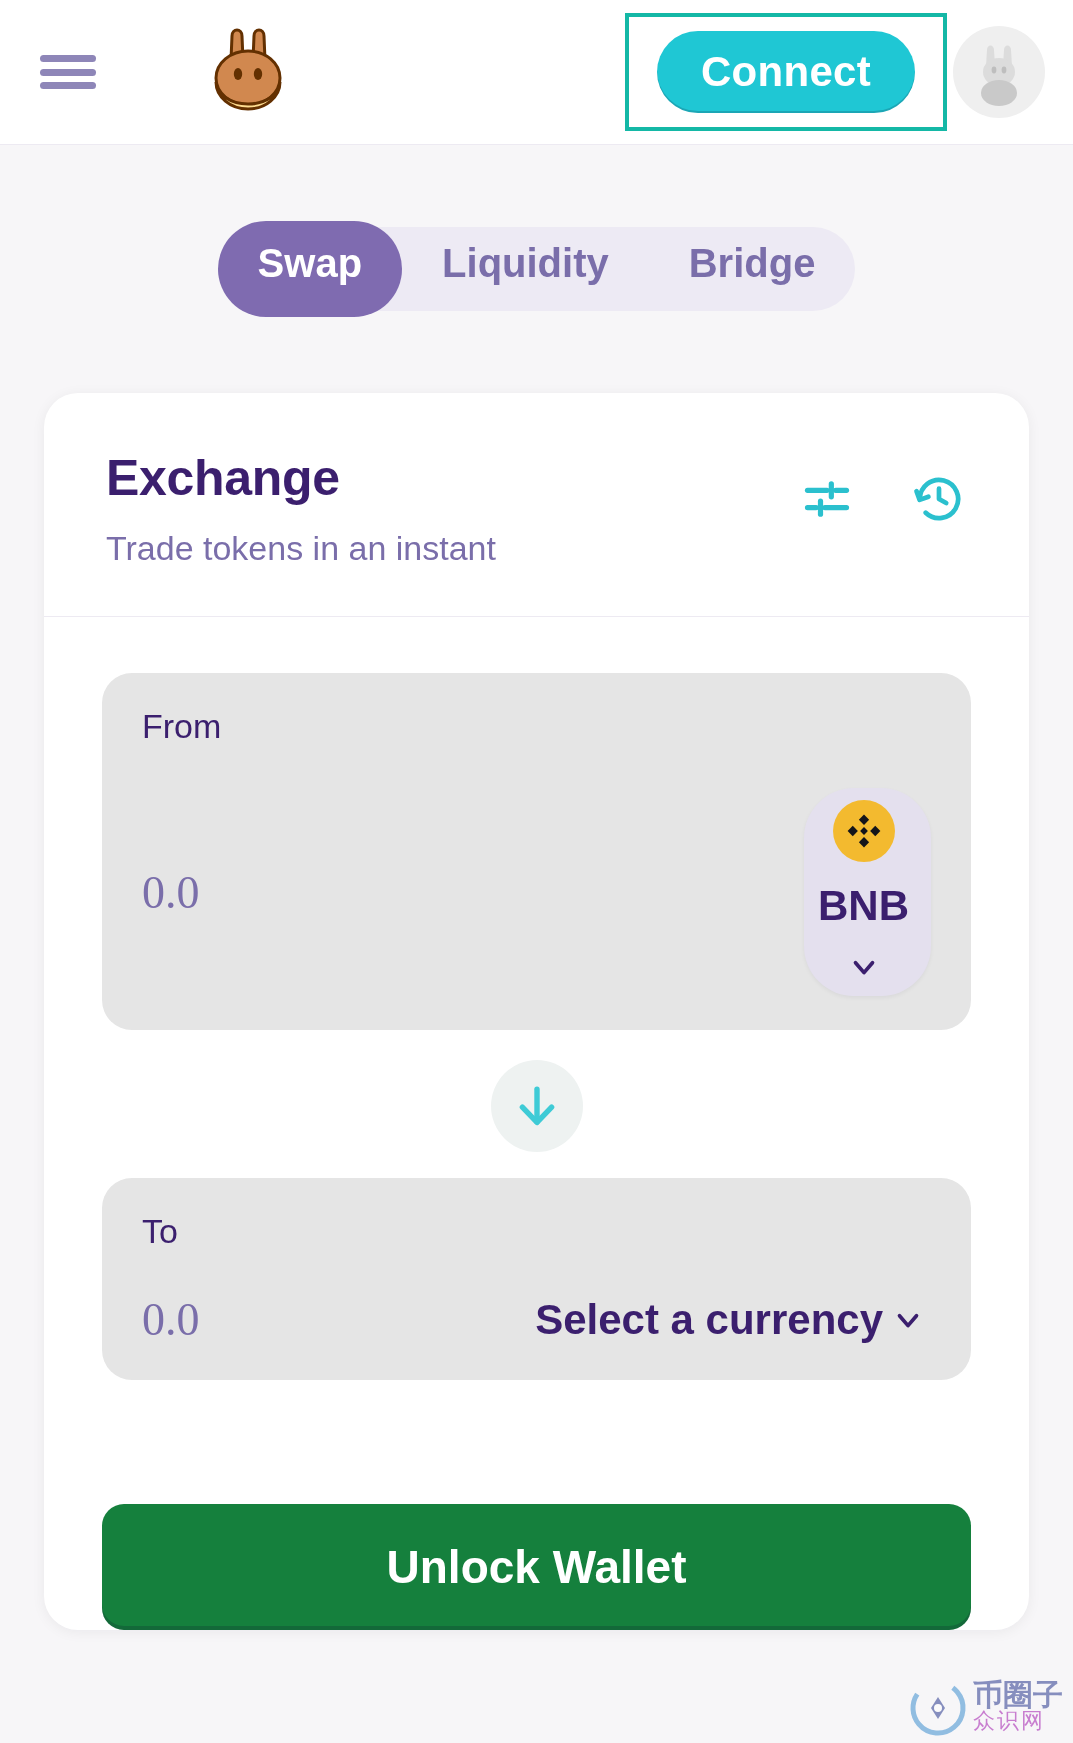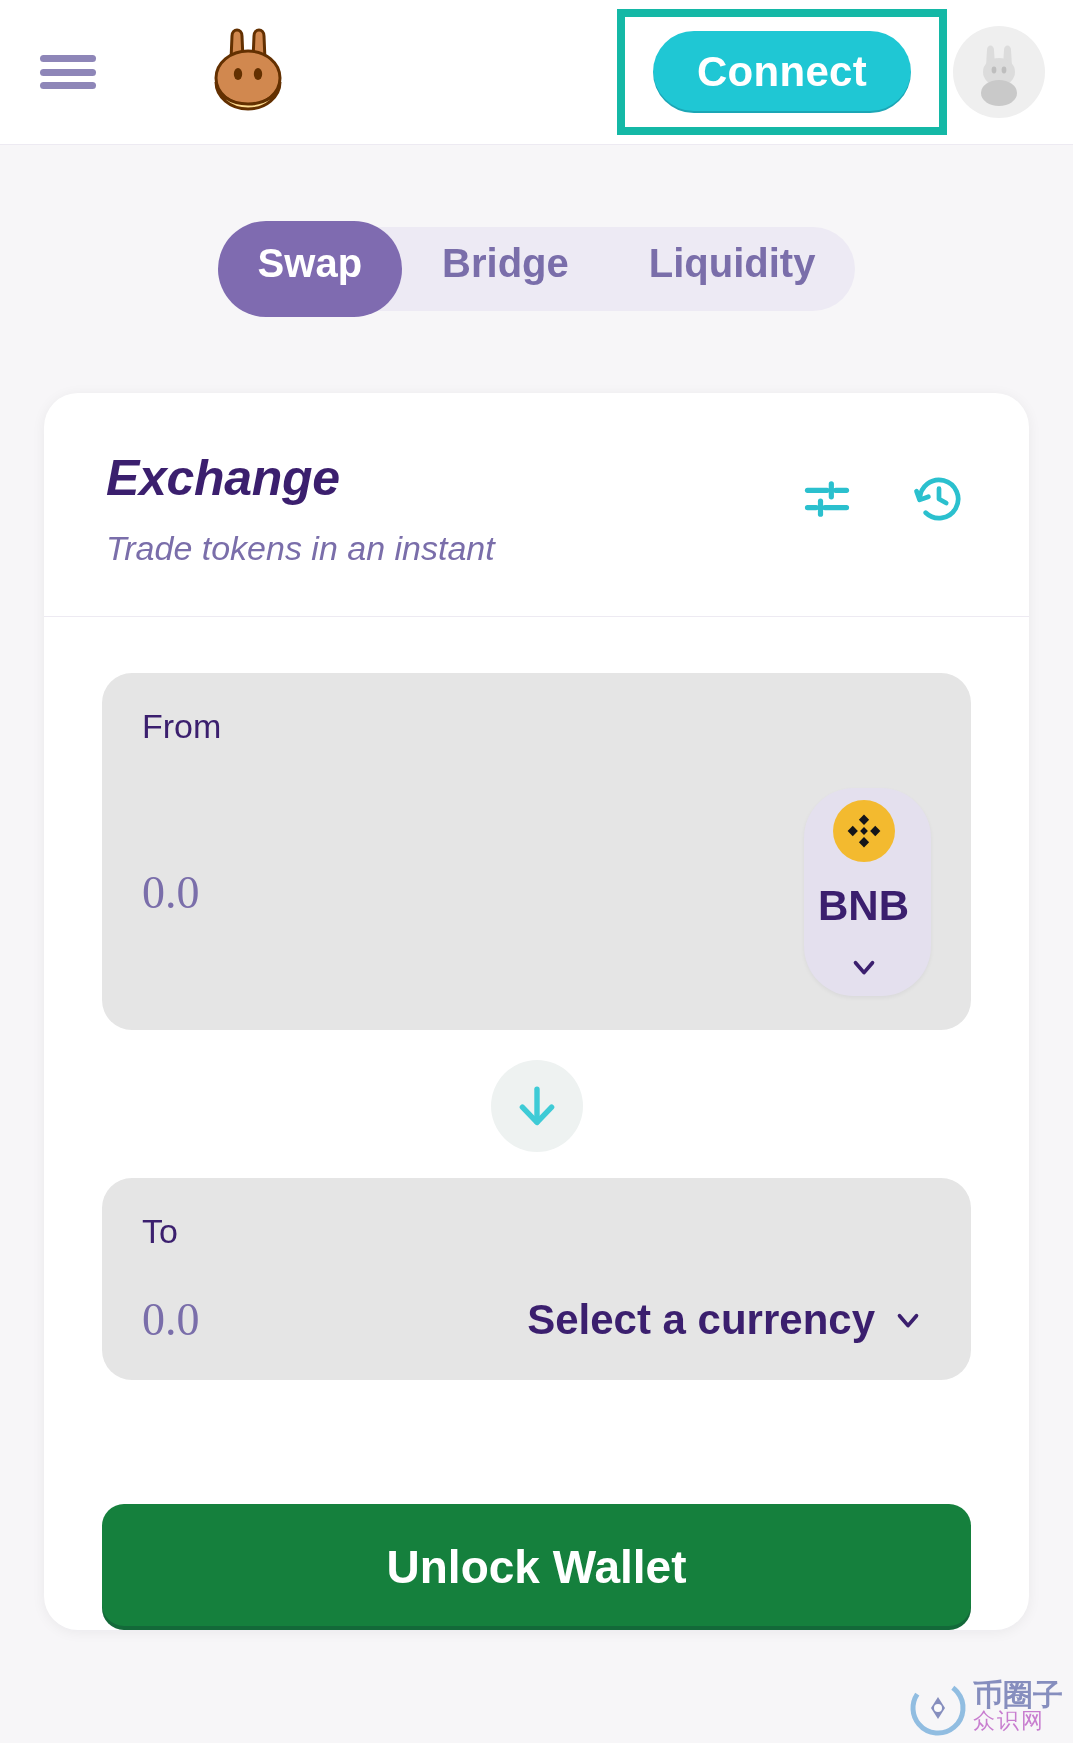--- a/index.html
+++ b/index.html
@@ -56,21 +56,21 @@
     align-items: center;
     justify-content: center;
     cursor: pointer;
     flex: 0 0 auto;
   }
 
   .header-spacer { flex: 1 1 auto; }
 
   .connect-highlight {
     position: relative;
-    border: 8px solid #14b8a6;
+    border: 4px solid #14b8a6;
     background: #FFFFFF;
     padding: 14px 28px;
     flex: 0 0 auto;
     margin-right: 6px;
   }
 
   .connect-btn {
     display: block;
     background: #1FC7D4;
     color: #FFFFFF;
@@ -138,21 +138,21 @@
     box-shadow: 0 2px 14px rgba(25,19,38,0.06);
     overflow: hidden;
   }
 
   .card-header {
     padding: 56px 62px 48px 62px;
     border-bottom: 1px solid #EDEAF2;
     display: flex;
     align-items: flex-start;
   }
-  .card-header-text { flex: 1 1 auto; font-style: italic; }
+  .card-header-text { flex: 1 1 auto; }
 
   .card-title {
     font-size: 50px;
     font-weight: bold;
     color: #3B1F6E;
     letter-spacing: -0.3px;
     font-family: "Liberation Sans", sans-serif;
   }
   .card-sub {
     margin-top: 22px;
@@ -232,21 +232,21 @@
   .token-name {
     font-size: 42px;
     font-weight: bold;
     color: #3B1F6E;
     font-family: "Liberation Sans", sans-serif;
   }
 
   .currency-select {
     display: flex;
     align-items: center;
-    gap: 16px;
+    gap: 8px;
     cursor: pointer;
     padding-right: 6px;
   }
   .currency-label {
     font-size: 42px;
     font-weight: bold;
     color: #3B1F6E;
     font-family: "Liberation Sans", sans-serif;
   }
 
@@ -356,22 +356,22 @@
         <ellipse cx="29" cy="32" rx="2.4" ry="3.4" fill="#BEBEBE"></ellipse>
         <ellipse cx="39" cy="32" rx="2.4" ry="3.4" fill="#BEBEBE"></ellipse>
         <ellipse cx="34" cy="55" rx="18" ry="13" fill="#C9C9C9"></ellipse>
       </svg>
     </div>
   </div>
 
   <div class="tabs-row">
     <div class="tabs">
       <div class="tab active">Swap</div>
+      <div class="tab">Liquidity</div>
       <div class="tab">Bridge</div>
-      <div class="tab">Liquidity</div>
     </div>
   </div>
 
   <div class="card">
 
     <div class="card-header">
       <div class="card-header-text">
         <div class="card-title">Exchange</div>
         <div class="card-sub">Trade tokens in an instant</div>
       </div>

